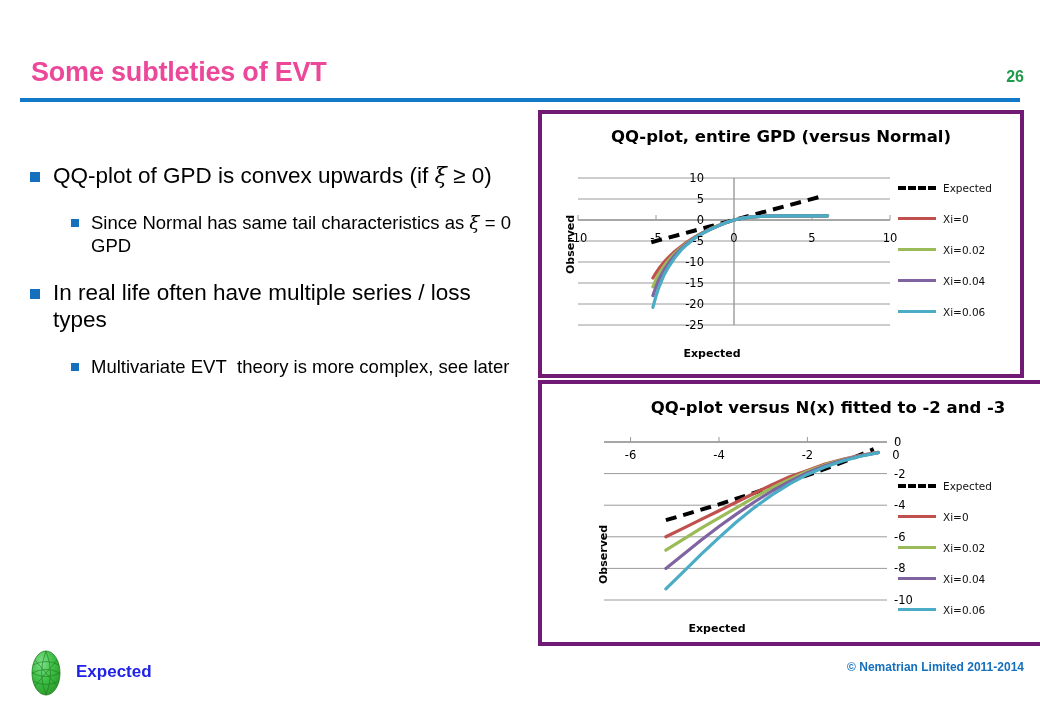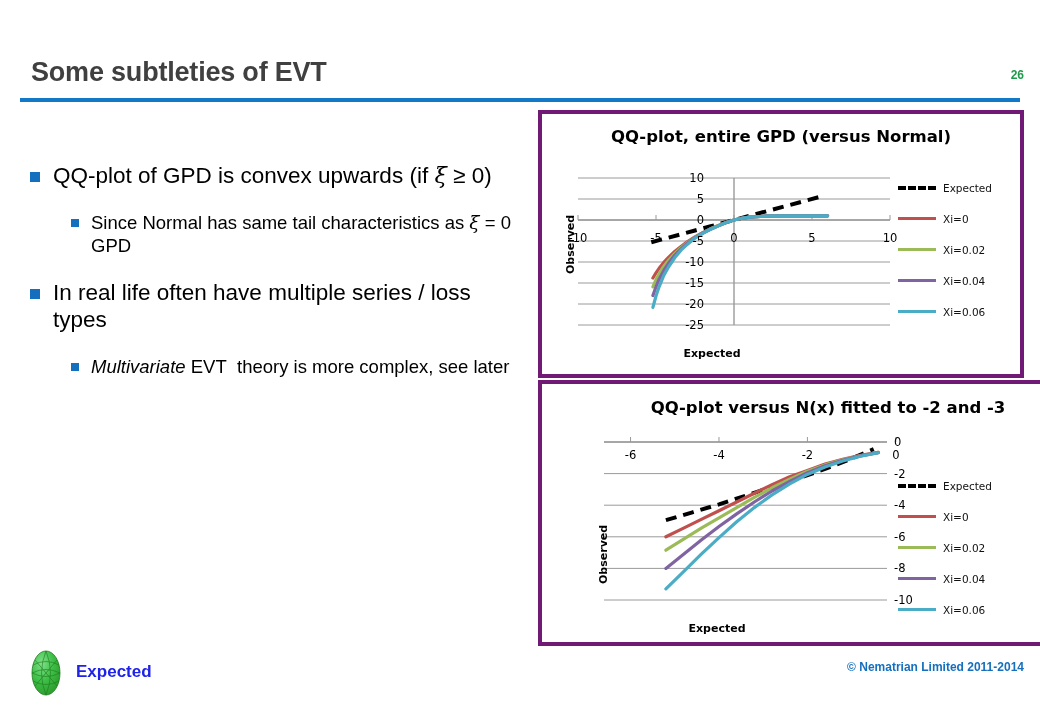--- a/index.html
+++ b/index.html
@@ -6,26 +6,26 @@
   body{
     width:1040px;height:720px;
     background:#ffffff;
     font-family:"Liberation Sans", sans-serif;
     overflow:hidden;
     position:relative;
   }
   
   #slide-title{
     position:absolute;left:31px;top:57px;
-    font-size:27px;font-weight:bold;color:#404040;
+    font-size:27px;font-weight:bold;color:#ec4899;
     letter-spacing:-0.2px;
   }
   #page-number{
     position:absolute;right:16px;top:68px;
-    font-size:12px;font-weight:bold;color:#1E9B4B;
+    font-size:16px;font-weight:bold;color:#1E9B4B;
   }
   #header-rule{
     position:absolute;left:20px;top:98px;width:1000px;height:4px;
     background:#1278C8;
   }
   
   #bullets{
     position:absolute;left:30px;top:140px;width:500px;
   }
   .bullet{display:flex;align-items:flex-start;margin-top:22px;}
@@ -33,21 +33,21 @@
     flex:0 0 auto;background:#1470BE;
     margin-top:9px;
   }
   .bullet .txt{flex:1 1 auto;color:#000;}
   .lvl1{margin-bottom:11px;}
   .lvl1 .sq{width:10px;height:10px;margin-right:13px;margin-top:10px;}
   .lvl1 .txt{font-size:22.5px;line-height:27px;}
   .lvl2{margin-bottom:11px;margin-left:41px;}
   .lvl2 .sq{width:8px;height:8px;margin-right:12px;margin-top:8px;}
   .lvl2 .txt{font-size:18.5px;line-height:23px;}
-  .ital{font-style:italic;}
+  .ital{}
   .sym{font-family:"DejaVu Serif", serif;font-style:italic;}
   
   .chart-box{
     position:absolute;left:538px;
     border:4px solid #701a75;
     background:#ffffff;
     box-sizing:border-box;
   }
   #chart-box-1{top:110px;width:486px;height:268px;}
   #chart-box-2{top:380px;width:580px;height:266px;}

